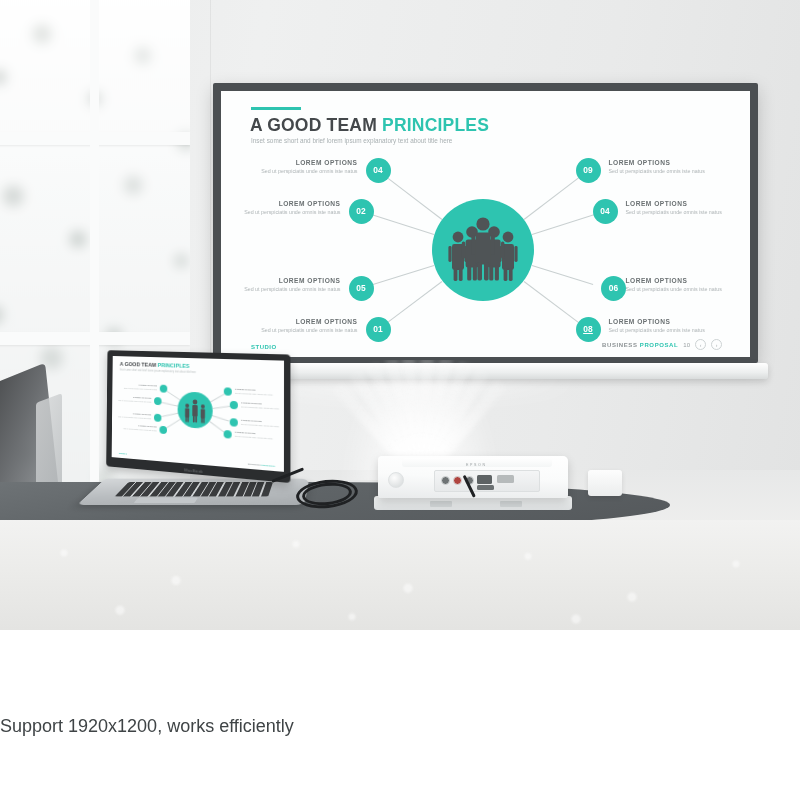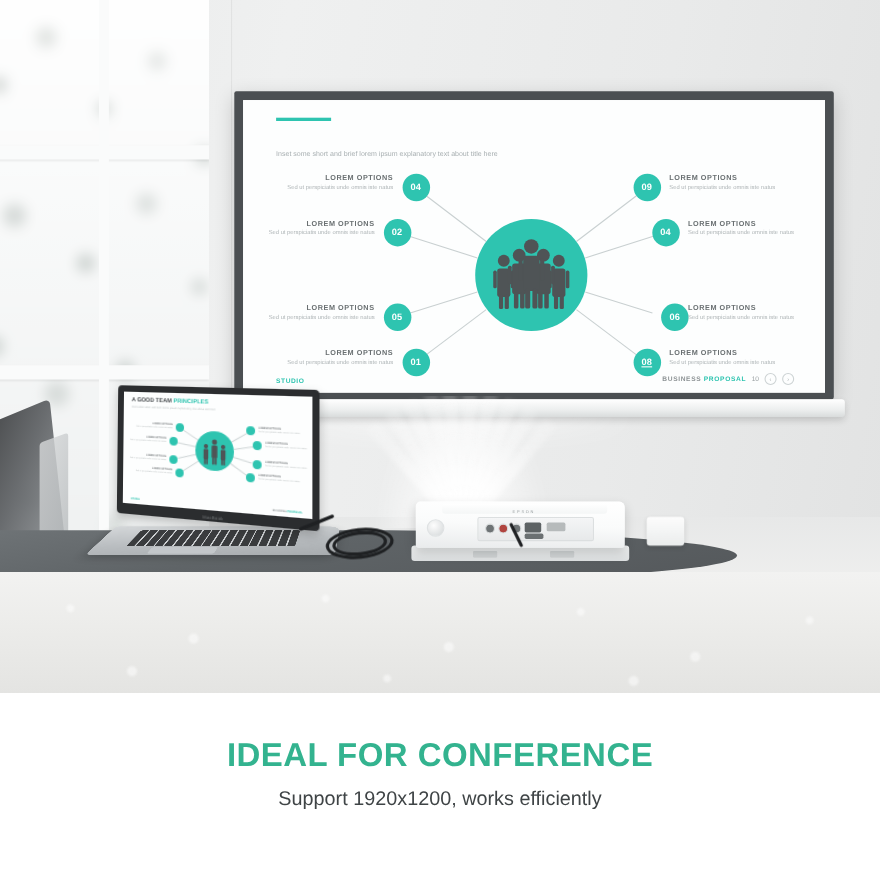--- a/index.html
+++ b/index.html
@@ -156,21 +156,21 @@
   .proj-vent{position:absolute;top:49px;height:6px;border-radius:1px;background:#cfd3d4;}
   .proj-lens{position:absolute;left:10px;top:16px;width:14px;height:14px;border-radius:50%;
              background:radial-gradient(circle at 38% 34%,#fdfdfd,#d3d7d8);border:.8px solid #dfe2e3;}
   .cable{position:absolute;border:3px solid #1f2123;border-radius:50%;background:transparent;}
   .cable-line{position:absolute;height:3px;background:#1f2123;border-radius:2px;transform-origin:0 50%;}
 
   
   .banner{position:absolute;left:0;top:630px;width:800px;height:170px;background:#ffffff;}
   .banner-h{position:absolute;left:0;right:0;top:40px;text-align:center;
             font-size:30px;font-weight:bold;letter-spacing:.4px;color:#33b38f;}
-  .banner-s{position:absolute;left:0;right:0;top:86px;text-align:center;
+  .banner-s{position:absolute;left:0;right:0;top:86px;
             font-size:18px;color:#3f4446;}
 </style>
 </head>
 <body>
 
 <div id="stage">
 
   <div class="photo">
 
     <div class="wall"></div>
@@ -191,20 +191,23 @@
                 background:linear-gradient(110deg,#d8dadb,#b4b8ba);transform:skewY(-20deg);border-radius:3px;opacity:.8;"></div>
 
     <div class="wall-glow"></div>
 
     <div class="screen-wrap">
       <div class="screen-frame"></div>
       <div class="screen-canvas">
 
         <div class="slide">
           <div class="slide-accent"></div>
+          <div class="slide-title">
+            <span>A GOOD TEAM </span><span class="em">PRINCIPLES</span>
+          </div>
           <div class="slide-sub">Inset some short and brief lorem ipsum explanatory text about title here</div>
 
           <div id="spokes">
               <div class="spoke" style="left: 221.433px; top: 128.092px; width: 68.5038px; transform: rotate(-142.696deg);"></div>
               <div class="spoke" style="left: 302.567px; top: 128.092px; width: 68.5038px; transform: rotate(-37.3039deg);"></div>
               <div class="spoke" style="left: 213.422px; top: 143.471px; width: 64.582px; transform: rotate(-162.272deg);"></div>
               <div class="spoke" style="left: 310.578px; top: 143.471px; width: 64.582px; transform: rotate(-17.7276deg);"></div>
               <div class="spoke" style="left: 213.307px; top: 174.167px; width: 64.2811px; transform: rotate(162.699deg);"></div>
               <div class="spoke" style="left: 310.693px; top: 174.167px; width: 64.2811px; transform: rotate(17.3005deg);"></div>
               <div class="spoke" style="left: 221.247px; top: 189.662px; width: 67.9002px; transform: rotate(143.043deg);"></div>
@@ -472,17 +475,16 @@
       <div class="cable" style="left:-70px;top:31px;width:44px;height:16px;transform:rotate(-6deg)"></div>
       <div class="cable-line" style="left:-100px;top:28px;width:34px;transform:rotate(-22deg)"></div>
       <div class="cable-line" style="left:92px;top:22px;width:24px;transform:rotate(64deg)"></div>
     </div>
 
     <div style="position:absolute;left:588px;top:470px;width:34px;height:26px;border-radius:3px;
                 background:linear-gradient(180deg,#fdfdfd,#ebeded);box-shadow:0 2px 5px rgba(0,0,0,.1);"></div>
   </div>
 
   <div class="banner">
-    <div class="banner-h">IDEAL FOR CONFERENCE</div>
     <div class="banner-s">Support 1920x1200, works efficiently</div>
   </div>
 
 </div>
 
 </body></html>

